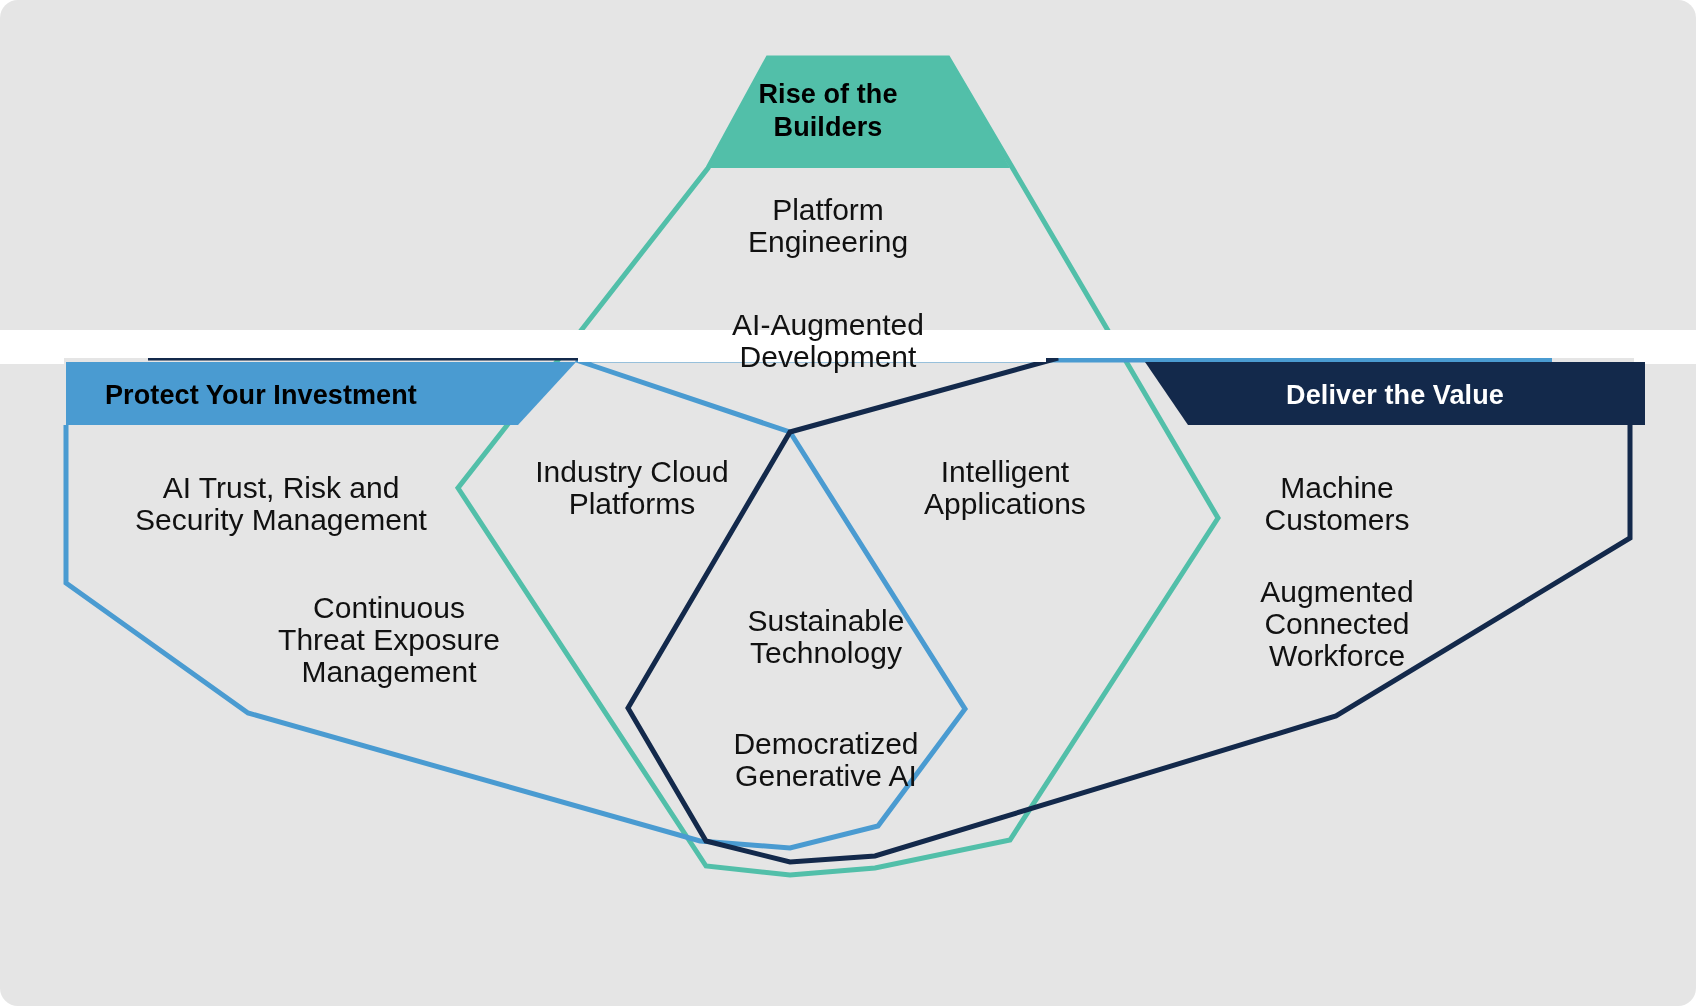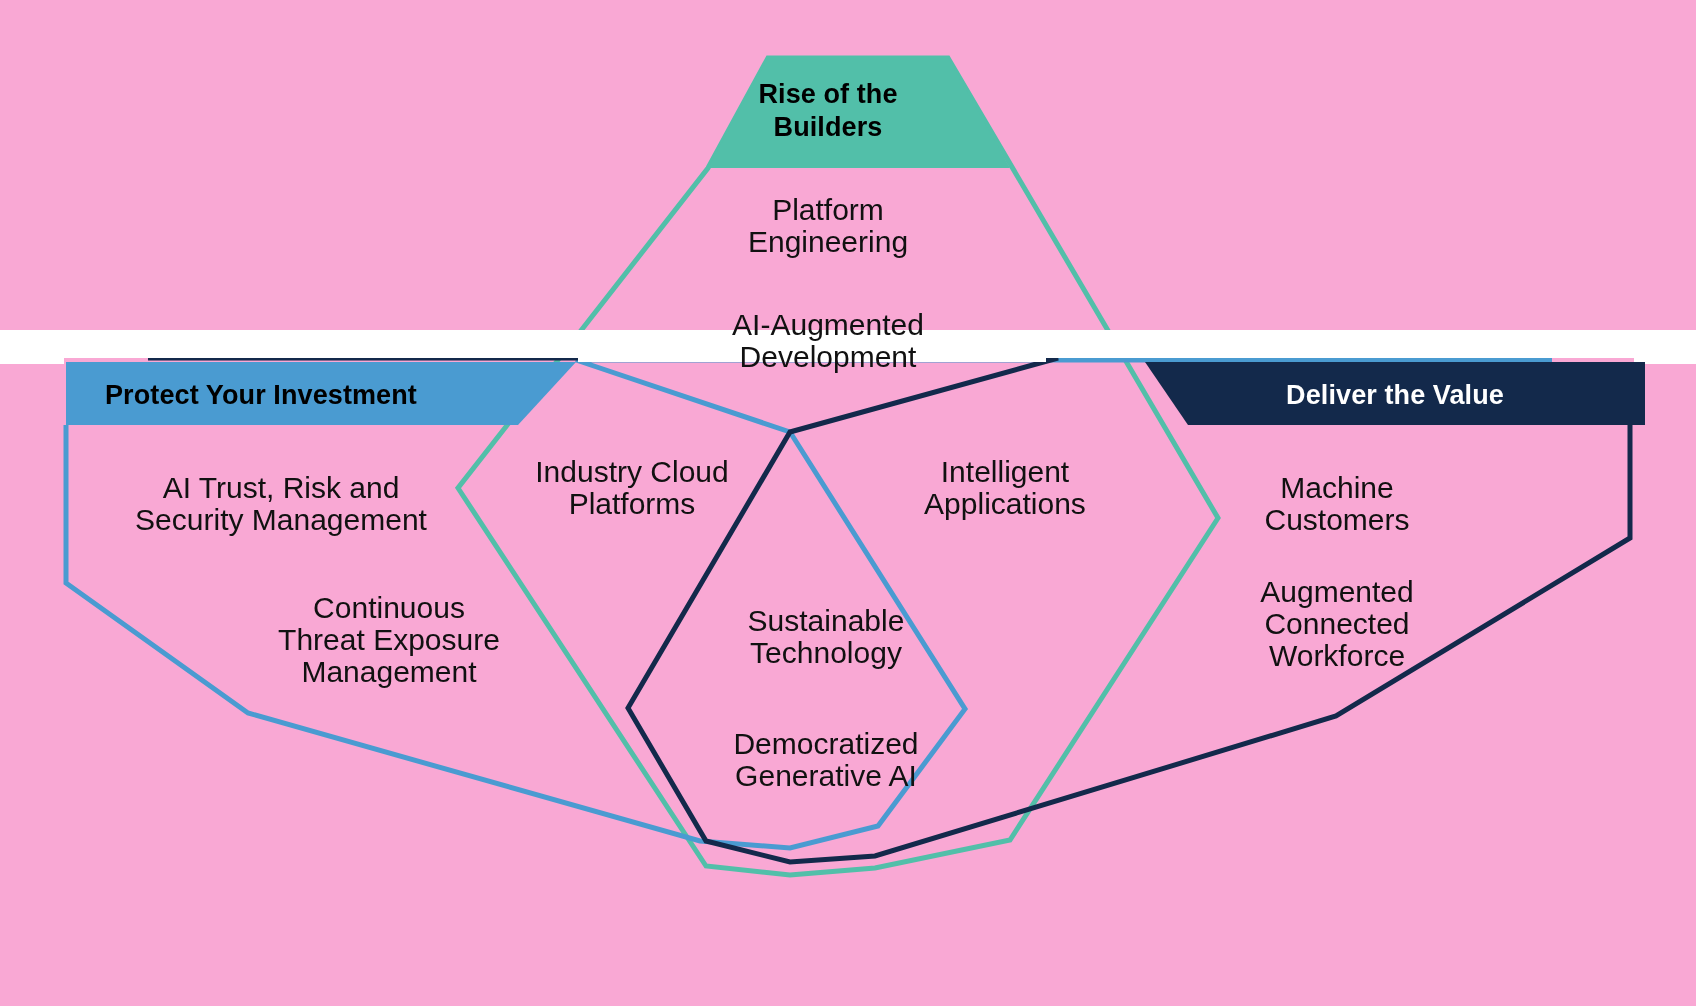--- a/index.html
+++ b/index.html
@@ -9,22 +9,23 @@
     background: #ffffff;
   }
   body {
     font-family: "Liberation Sans", sans-serif;
     -webkit-font-smoothing: antialiased;
   }
   #stage {
     position: relative;
     width: 1696px;
     height: 1006px;
-    background: #f9a8d4;
+    background: #e5e5e5;
     overflow: hidden;
+    border-radius: 18px;
   }
   #diagram-svg {
     position: absolute;
     left: 0;
     top: 0;
     width: 1696px;
     height: 1006px;
   }
   .banner-label {
     font-weight: bold;

